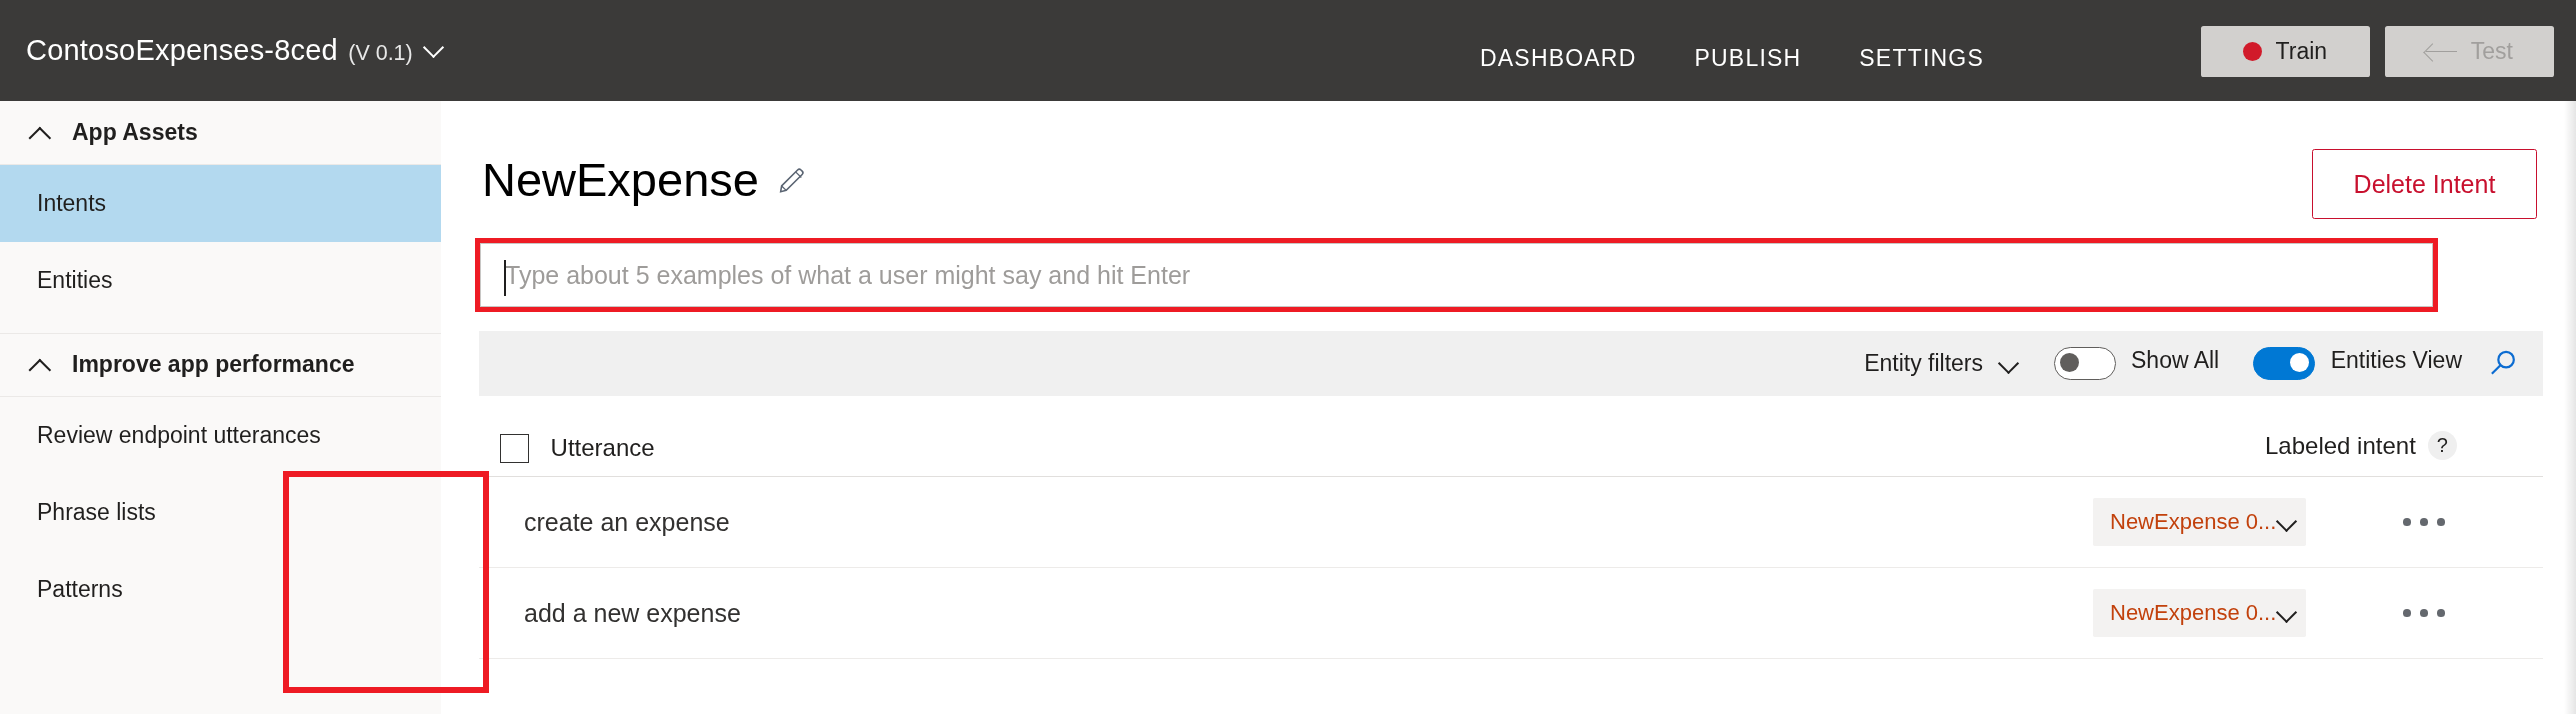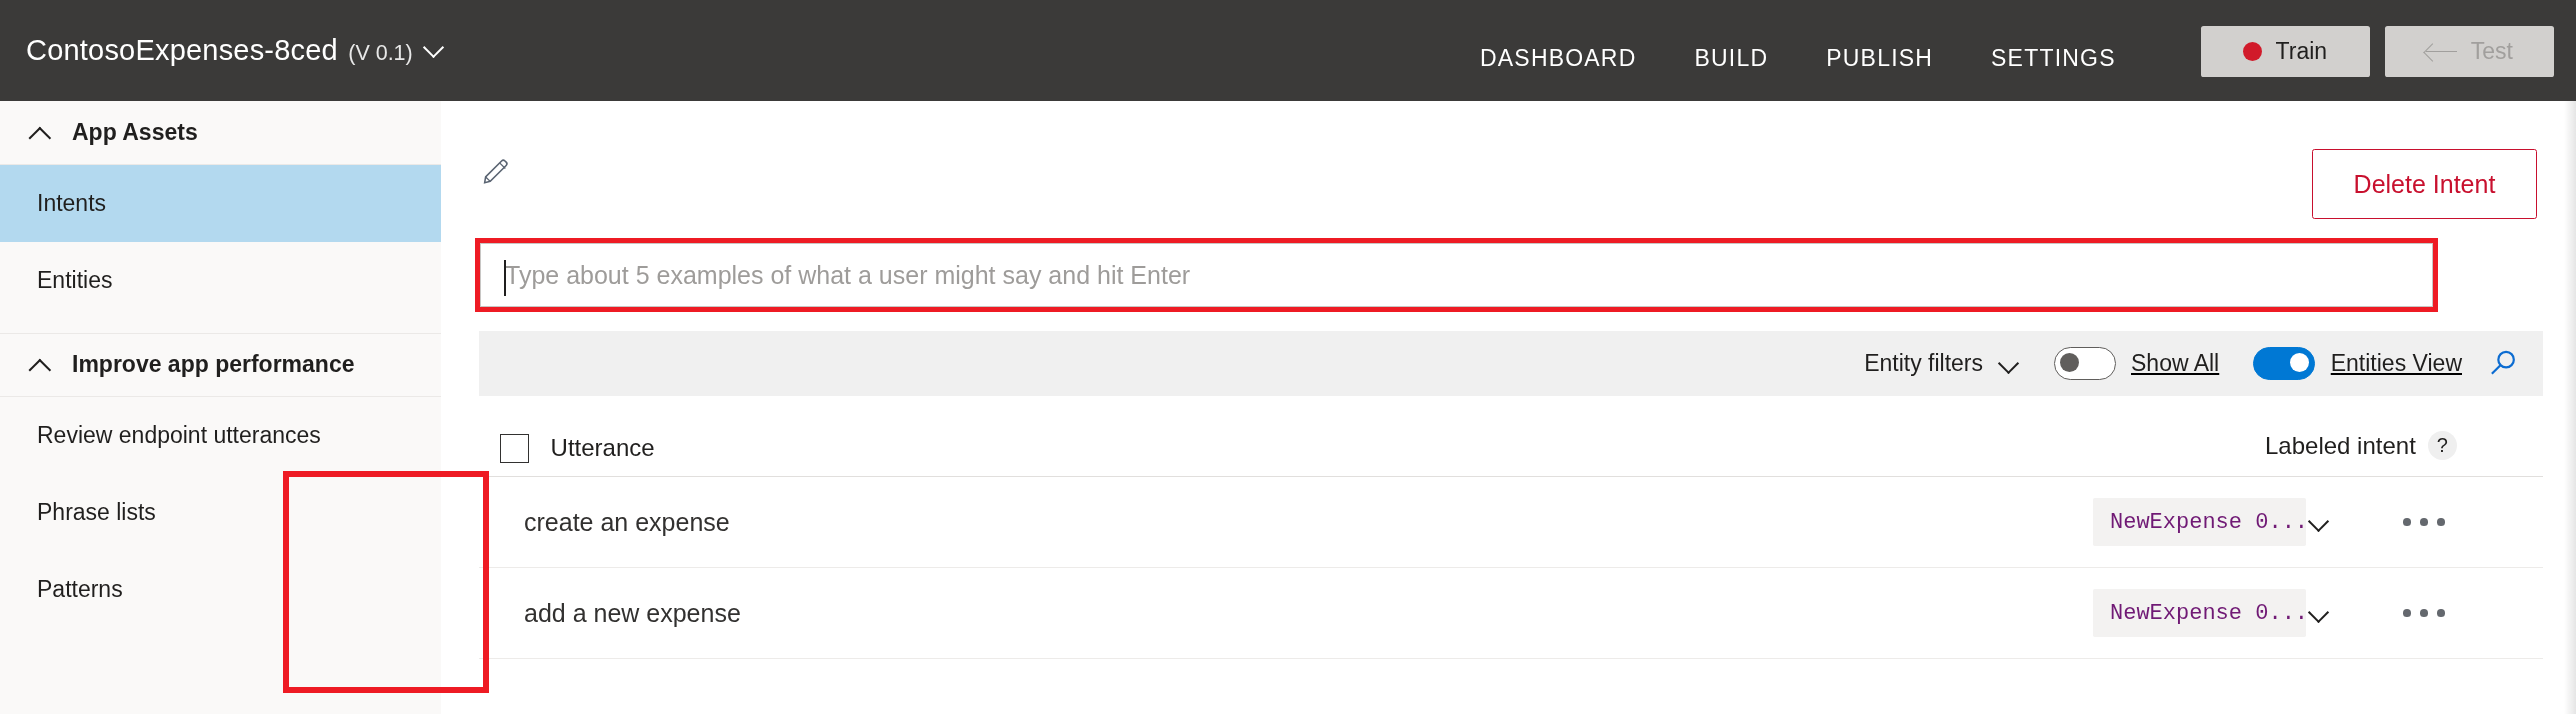--- a/index.html
+++ b/index.html
@@ -189,21 +189,21 @@
   }
   .chev-down-dark {
     display: inline-block; width: 22px; height: 15.5px; position: relative;
   }
   .chev-down-dark::before {
     content: ""; position: absolute; left: 2.6px; top: 0px;
     width: 13px; height: 13px;
     border-right: 2.6px solid #201f1e; border-bottom: 2.6px solid #201f1e;
     transform: rotate(45deg);
   }
-  .toggle-wrap { display: flex; align-items: center; gap: 15.5px; text-decoration: underline; }
+  .toggle-wrap { display: flex; gap: 15.5px; }
   .toggle {
     width: 62px; height: 33px; border-radius: 16.3px;
     position: relative; cursor: pointer; flex: 0 0 auto;
   }
   .toggle.off { background: #ffffff; border: 1.7px solid #605e5c; }
   .toggle.off .knob {
     position: absolute; left: 5.2px; top: 5.2px;
     width: 19px; height: 19px; border-radius: 50%; background: #605e5c;
   }
   .toggle.on { background: #0078d4; border: 1.7px solid #0078d4; }
@@ -250,21 +250,21 @@
   .row-utt {
     position: absolute; left: 45px; top: 50%; transform: translateY(-50%);
     font-size: 25px; color: #323130;
   }
   .row-dd {
     position: absolute; left: 1614px; top: 50%; transform: translateY(-50%);
     width: 213px; height: 48px; background: #f3f2f1;
     display: flex; align-items: center; justify-content: space-between;
     padding: 0 17px; cursor: pointer; border-radius: 1.7px;
   }
-  .row-dd span { font-size: 22px; color: #701a75; white-space: nowrap; font-family: Liberation Mono, monospace; }
+  .row-dd span { font-size: 22px; color: #c2410c; white-space: nowrap; }
   .row-more {
     position: absolute; left: 1915px; top: 50%; transform: translateY(-50%);
     width: 60px; height: 34px; cursor: pointer;
     display: flex; align-items: center; justify-content: center; gap: 9.4px;
   }
   .row-more i {
     width: 7.7px; height: 7.7px; border-radius: 50%; background: #64686e;
     display: block;
   }
 
@@ -288,21 +288,20 @@
 
 <div class="topbar">
   <div class="app-title">
     <span class="app-title-name">ContosoExpenses-8ced</span>
     <span class="app-title-version">(V 0.1)</span>
     <span class="chev-down-white"></span>
   </div>
 
   <nav class="topnav">
     <div class="topnav-item">DASHBOARD</div>
-    <div class="topnav-item active">BUILD</div>
     <div class="topnav-item">PUBLISH</div>
     <div class="topnav-item">SETTINGS</div>
   </nav>
 
   <div class="topbar-buttons">
     <button class="tb-btn">
       <span class="dot-red"></span>
       <span>Train</span>
     </button>
     <button class="tb-btn disabled">
@@ -337,20 +336,21 @@
     <span>Phrase lists</span>
   </div>
   <div class="side-item">
     <span>Patterns</span>
   </div>
 </aside>
 
 <main class="main">
 
   <div class="page-head">
+    <h1 class="page-title">NewExpense</h1>
     <svg class="pencil-icon" viewBox="0 0 24 24">
       <path d="M3 17.3 L16.2 4.1 a2 2 0 0 1 2.8 0 l1 1 a2 2 0 0 1 0 2.8 L6.8 21 L2.2 22.1 Z" fill="none" stroke="#5a6472" stroke-width="1.3"></path>
       <path d="M14.6 5.7 L19.3 10.4" fill="none" stroke="#5a6472" stroke-width="1.1"></path>
       <path d="M3 17.3 L6.8 21" fill="none" stroke="#5a6472" stroke-width="1.1"></path>
     </svg>
   </div>
 
   <button class="delete-btn">Delete Intent</button>
 
   <div class="utt-input-annot">

